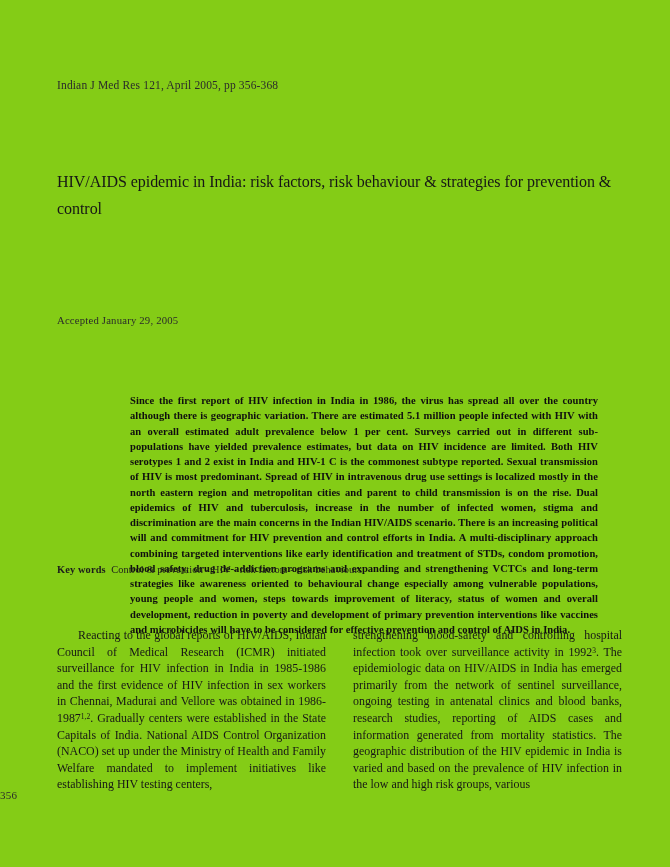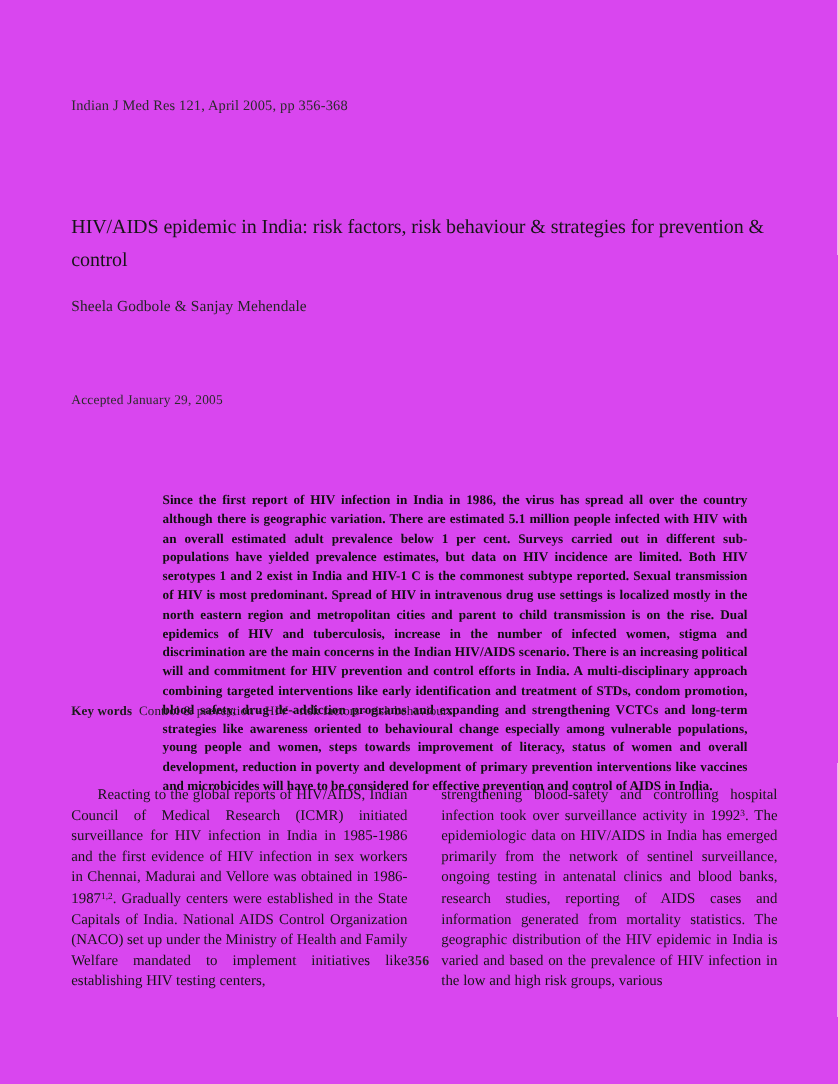--- a/index.html
+++ b/index.html
@@ -5,21 +5,21 @@
 <style>
   html, body {
     margin: 0;
     padding: 0;
     background: #ffffff;
   }
   .page {
     position: relative;
     width: 670px;
     height: 867px;
-    background: #d946ef;
+    background: #84cc16;
     overflow: hidden;
     font-family: "Liberation Serif", "DejaVu Serif", serif;
     color: #1a1a1a;
   }
 
   
   .journal-ref {
     position: absolute;
     left: 57px;
     top: 79px;
@@ -136,38 +136,36 @@
     font-size: 0.63em;
     vertical-align: 0.42em;
     line-height: 0;
   }
 
   
   .page-number {
     position: absolute;
     left: 0;
     right: 0;
-    top: 763px;
-    text-align: center;
+    top: 789px;
+    text-align: left;
     font-size: 11px;
     color: #2b2b2b;
     letter-spacing: 0.3px;
-    font-weight: bold;
   }
 </style>
 </head>
 <body>
 
 <div class="page">
 
   <div class="journal-ref">Indian J Med Res 121, April 2005, pp 356-368</div>
 
   <h1 class="article-title">HIV/AIDS epidemic in India: risk factors, risk behaviour &amp; strategies for prevention &amp; control</h1>
 
-  <div class="authors">Sheela Godbole &amp; Sanjay Mehendale</div>
 
 
   <div class="accepted">Accepted January 29, 2005</div>
 
   <p class="abstract">Since the first report of HIV infection in India in 1986, the virus has spread all over the country although there is geographic variation. There are estimated 5.1 million people infected with HIV with an overall estimated adult prevalence below 1 per cent. Surveys carried out in different sub-populations have yielded prevalence estimates, but data on HIV incidence are limited. Both HIV serotypes 1 and 2 exist in India and HIV-1 C is the commonest subtype reported. Sexual transmission of HIV is most predominant. Spread of HIV in intravenous drug use settings is localized mostly in the north eastern region and metropolitan cities and parent to child transmission is on the rise. Dual epidemics of HIV and tuberculosis, increase in the number of infected women, stigma and discrimination are the main concerns in the Indian HIV/AIDS scenario. There is an increasing political will and commitment for HIV prevention and control efforts in India. A multi-disciplinary approach combining targeted interventions like early identification and treatment of STDs, condom promotion, blood safety, drug de-addiction programs and expanding and strengthening VCTCs and long-term strategies like awareness oriented to behavioural change especially among vulnerable populations, young people and women, steps towards improvement of literacy, status of women and overall development, reduction in poverty and development of primary prevention interventions like vaccines and microbicides will have to be considered for effective prevention and control of AIDS in India.</p>
 
   <div class="keywords">
     <span class="kw-label">Key words</span><span>&nbsp;&nbsp;</span><span class="kw-list">Control &amp; prevention - HIV - risk factors - risk behaviours</span>
   </div>
 

